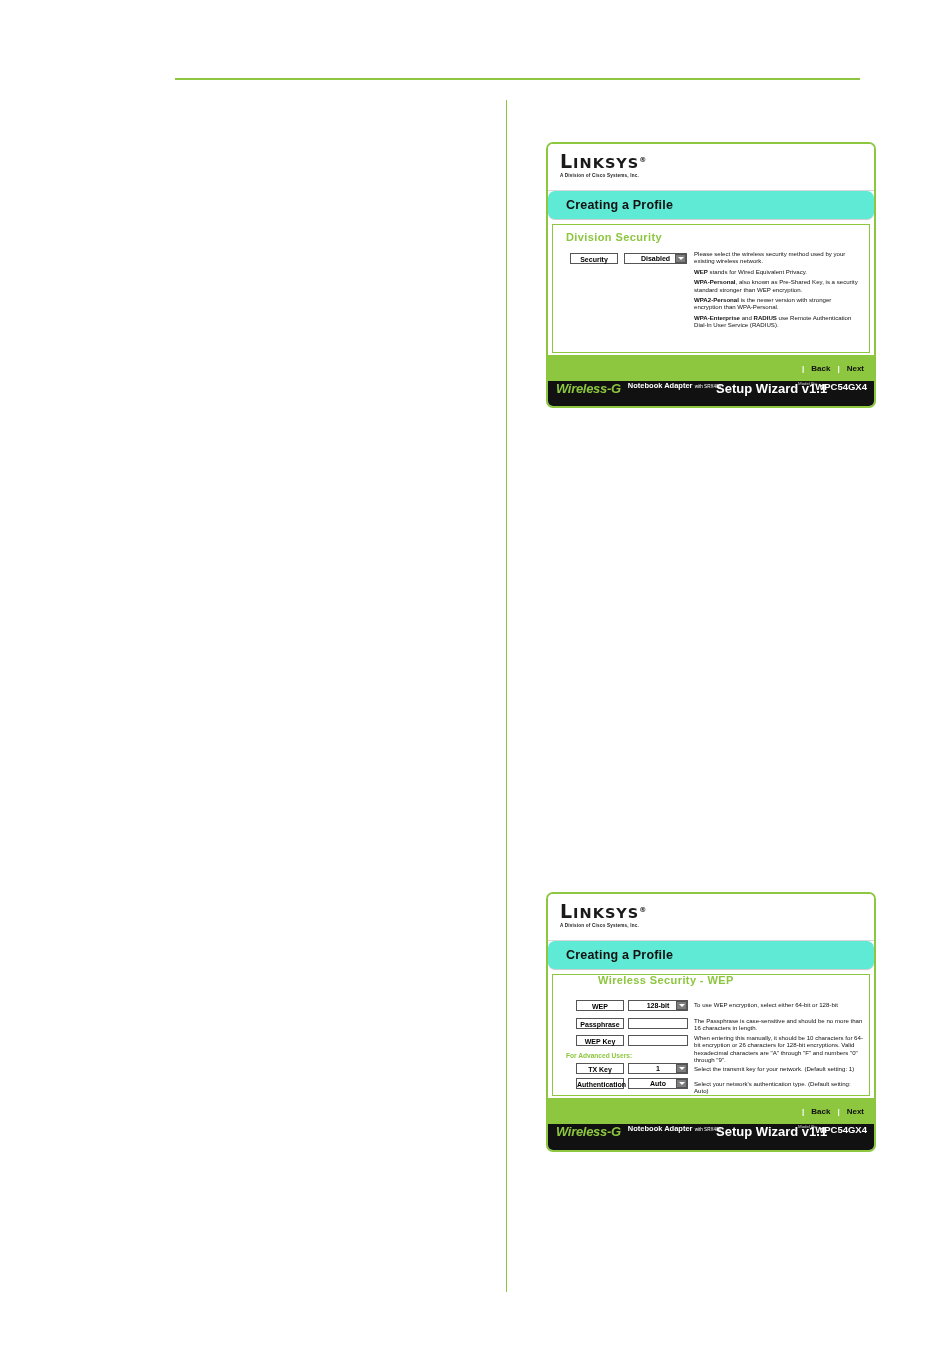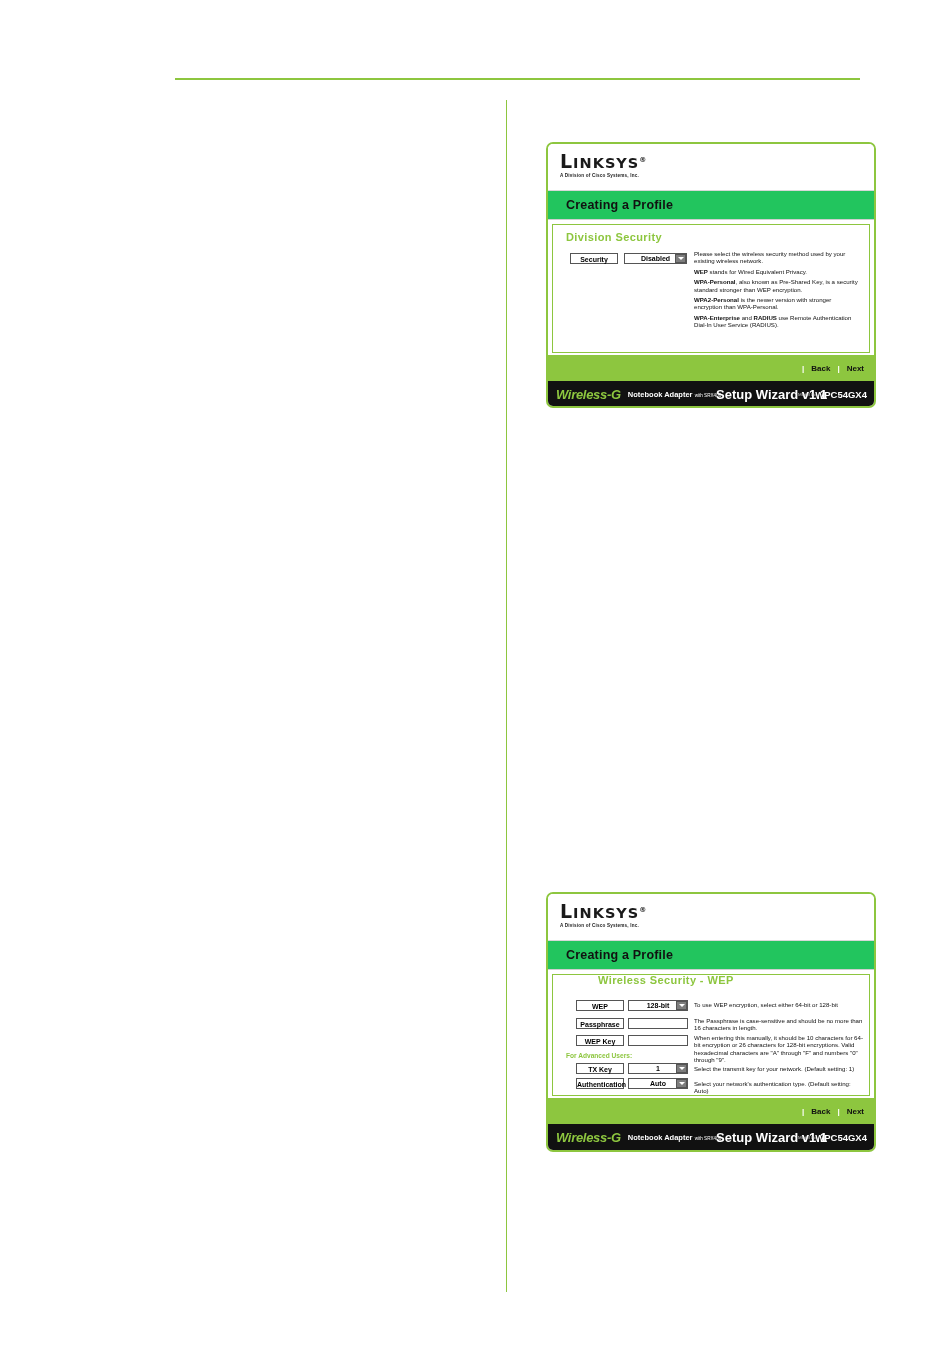--- a/index.html
+++ b/index.html
@@ -78,26 +78,27 @@
     font-size: 4.6px;
     font-weight: bold;
     color: #1a1a1a;
     letter-spacing: 0.2px;
     margin-top: 2px;
   }
 
   
   .win-title {
     height: 29px;
-    background: #22c55e;
+    background: #5eead4;
     border-bottom: 1px solid #cfcfcf;
     display: flex;
     align-items: center;
     padding-left: 18px;
     box-sizing: border-box;
+    border-radius: 7px;
   }
   .win-title span {
     font-weight: bold;
     font-size: 12.5px;
     color: #111;
     letter-spacing: 0.2px;
   }
 
   
   .win-body {
@@ -205,21 +206,21 @@
     font-weight: bold;
     color: #111;
   }
   .foot-nav .bar { color: #ffffff; font-weight: bold; }
 
   
   .win-bottom {
     background: #111111;
     height: 26px;
     display: flex;
-    align-items: center;
+    align-items: flex-start;
     position: relative;
     box-sizing: border-box;
   }
   .brand-g {
     color: #8dc63f;
     font-weight: bold;
     font-size: 13px;
     font-style: italic;
     margin-left: 8px;
     letter-spacing: -0.3px;

